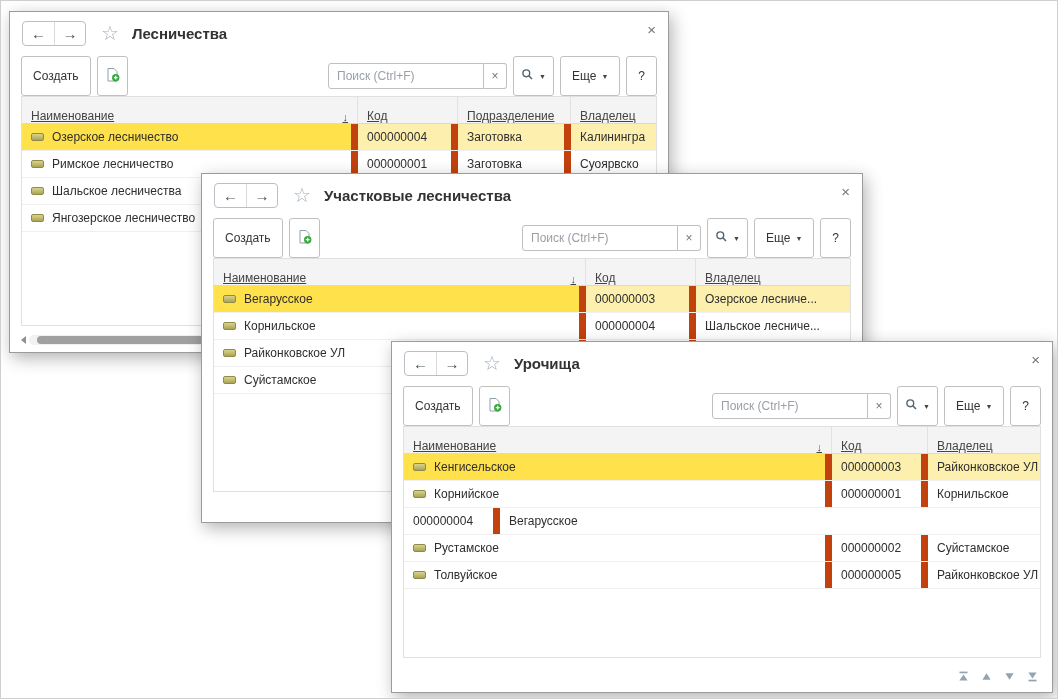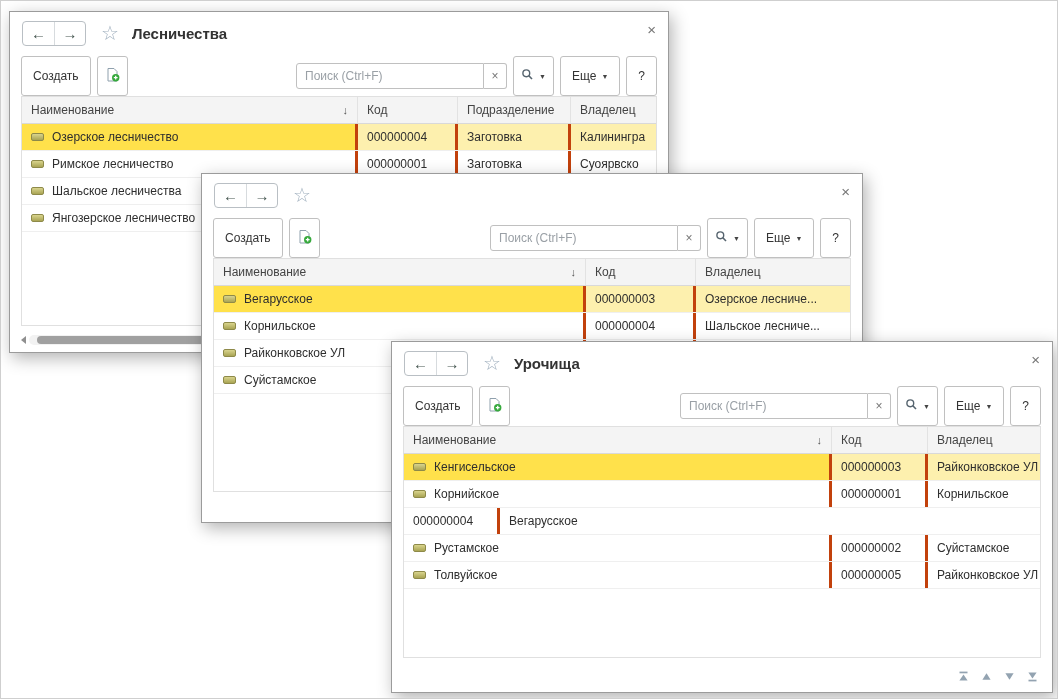--- a/index.html
+++ b/index.html
@@ -15,35 +15,35 @@
   .star { margin-left:15px; font-size:20px; color:#a3b2c0; line-height:1; }
   .title { margin-left:13px; font-size:15px; font-weight:bold; color:#333;text-align:center; }
   .close { position:absolute; right:12px; top:10px; font-size:15px; color:#777; line-height:1; }
 
   .toolbar { display:flex; align-items:center; gap:6px; padding:2px 11px 9px 11px; }
   .btn { display:inline-flex; align-items:center; gap:5px; height:40px; padding:0 11px; background:#fff;
          border:1px solid #c0c0c0; border-radius:3px; font-size:12px; color:#333; font-family:inherit; }
   .iconbtn { padding:0 7px; }
   .caret { font-size:7px; color:#444; line-height:1; }
   .searchwrap { margin-left:auto; display:flex; }
-  .searchwrap input { width:188px; height:26px; border:1px solid #c0c0c0; border-radius:3px 0 0 3px;
+  .searchwrap input { width:156px; height:26px; border:1px solid #c0c0c0; border-radius:3px 0 0 3px;
                       padding:0 8px; font-size:12px; color:#333; font-family:inherit; outline:none; }
   .searchwrap input::placeholder { color:#9aa0a6; }
   .clearbtn { width:23px; height:26px; border:1px solid #c0c0c0; border-left:none; border-radius:0 3px 3px 0;
               background:#fff; font-size:12px; color:#777; display:flex; align-items:center; justify-content:center; }
 
   .table { position:absolute; left:11px; right:11px; background:#fff; border:1px solid #e0e0e0; overflow:hidden; }
   .thead { display:flex; background:#f4f4f4; border-bottom:1px solid #d9d9d9; height:27px; }
-  .th { display:flex; align-items:center; padding:0 9px; font-size:12px; color:#444;
-        border-right:1px solid #e2e2e2; overflow:hidden; white-space:nowrap; }
+  .th { display:flex; align-items:flex-end; padding:0 9px; font-size:12px; color:#444;
+        border-right:1px solid #e2e2e2; overflow:hidden; white-space:nowrap;text-decoration:underline; }
   .th:last-child { border-right:none; }
   .th .sort { margin-left:auto; font-size:11px; color:#555; padding-left:6px; }
   .row { display:flex; height:27px; border-bottom:1px solid #efefef; }
   .cell { display:flex; align-items:center; padding:0 9px; font-size:12px; color:#2e2e2e;
-          border-right:3px solid #c2410c; overflow:hidden; white-space:nowrap; }
+          border-right:7px solid #c2410c; overflow:hidden; white-space:nowrap; }
   .cell:last-child { border-right:none; }
   .row.selected .cell { background:#fdf0ae; }
   .row.selected .cell.namecell { background:#ffe14b; }
   .mark { flex:0 0 13px; width:13px; height:8px; margin-right:8px; border-radius:2px;
           background:linear-gradient(#d9d48d,#a9a454); border:1px solid #8e8a49; }
 
   .col-name { width:336px; } .col-code { width:100px; } .col-dept { width:113px; } .col-owner { flex:1; }
   .w2 .col-name { width:372px; } .w2 .col-code { width:110px; }
   .w3 .col-name { width:428px; } .w3 .col-code { width:96px; }
 
@@ -159,20 +159,21 @@
     <div class="titlebar">
       <div class="navgroup">
         <div class="navbtn">
             <span>←</span>
           </div>
         <div class="navbtn">
             <span>→</span>
           </div>
       </div>
       <span class="star">☆</span>
+      <span class="title">Участковые лесничества</span>
       <span class="close">×</span>
     </div>
     <div class="toolbar">
       <button class="btn">Создать</button>
       <button class="btn iconbtn">
         <span><svg width="15" height="15" viewBox="0 0 15 15">
               <path d="M3 1.5 h6 l3 3 v9.5 h-9 z" fill="#fff" stroke="#8fa0ad"></path>
               <circle cx="10.7" cy="10.7" r="3.7" fill="#36a93c"></circle>
               <path d="M10.7 8.8 v3.8 M8.8 10.7 h3.8" stroke="#fff" stroke-width="1.3"></path>
             </svg></span>

